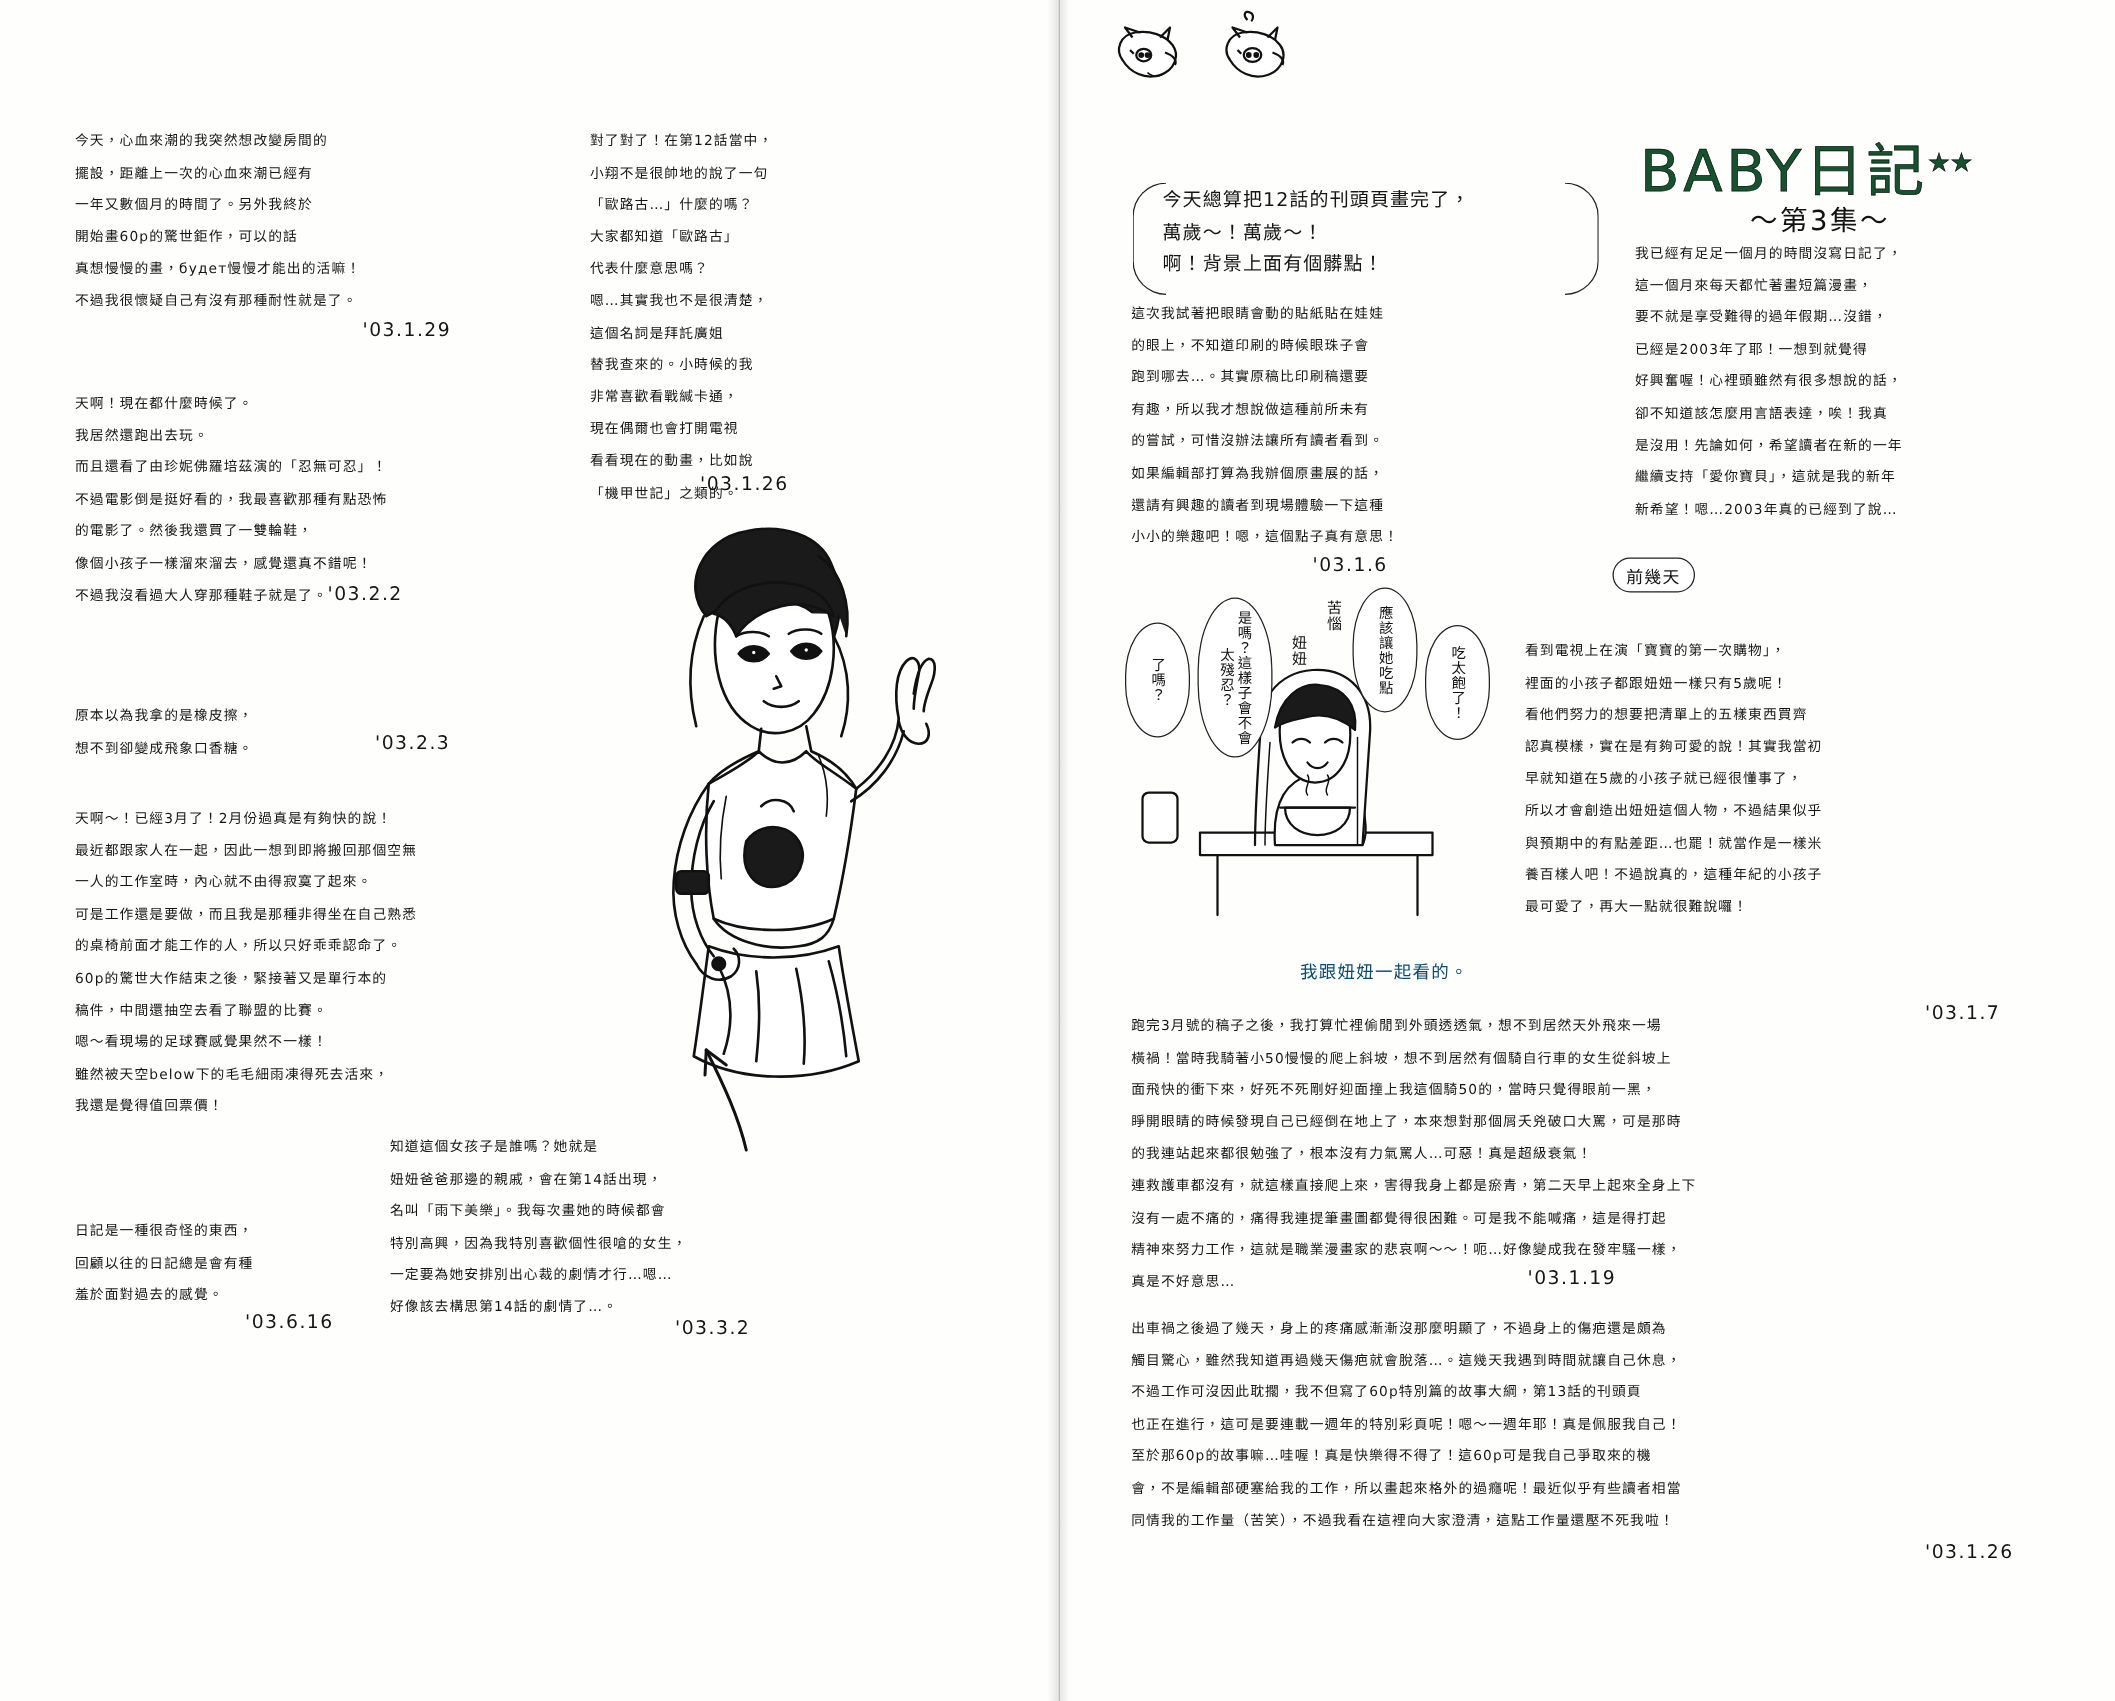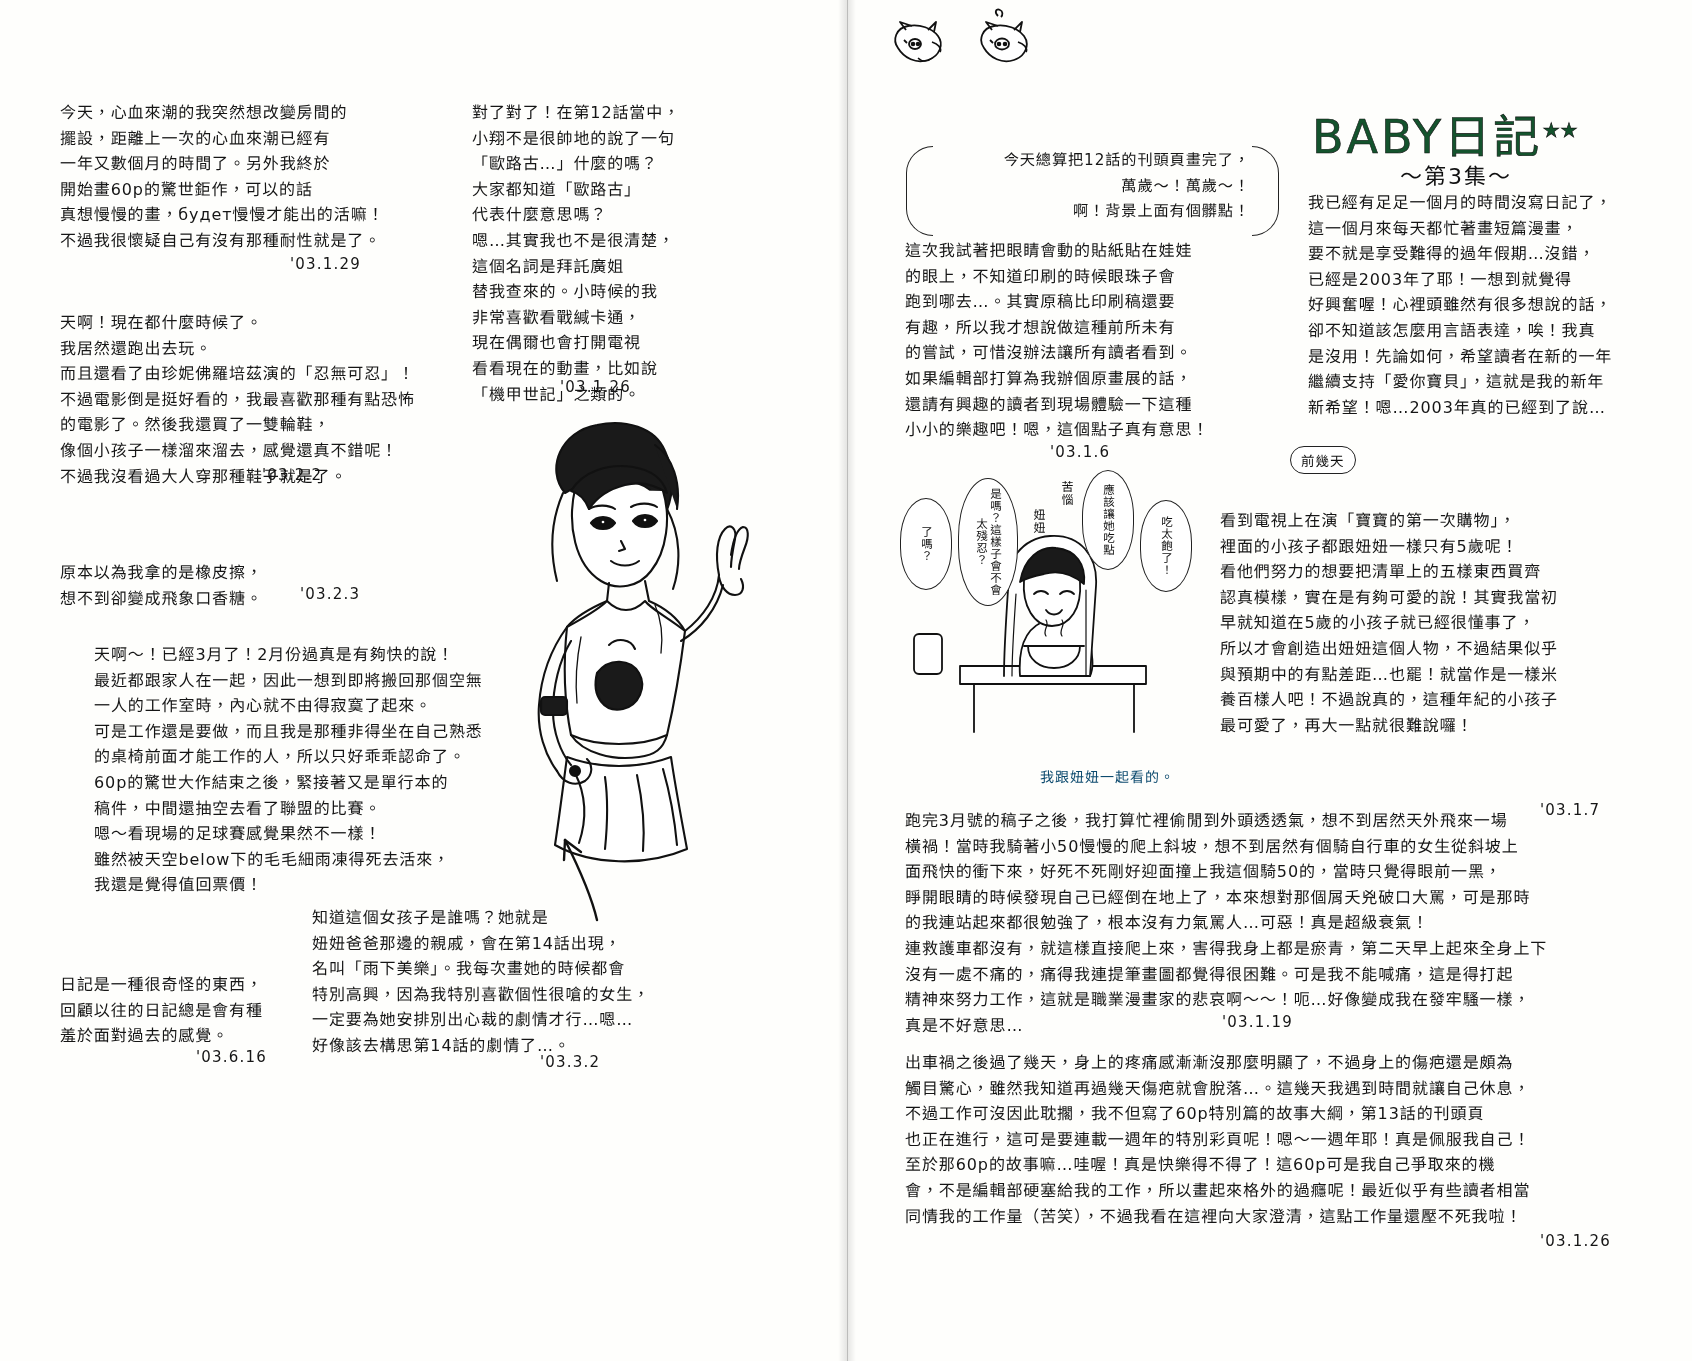--- a/index.html
+++ b/index.html
@@ -14,21 +14,21 @@
   .page-left{position:absolute;left:0;top:0;width:846px;height:1361px;background:#fefefc;}
   .page-right{position:absolute;left:846px;top:0;width:846px;height:1361px;background:#fefefc;}
   .gutter{
     position:absolute;left:838px;top:0;width:18px;height:1361px;
     background:linear-gradient(to right,rgba(0,0,0,0.0),rgba(0,0,0,0.10),rgba(0,0,0,0.0));
   }
   .gutter-line{position:absolute;left:847px;top:0;width:1px;height:1361px;background:rgba(0,0,0,0.18);}
 
   .txtblock{
     position:absolute;
-    font-size:16px;
+    font-size:11px;
     line-height:25.6px;
     letter-spacing:0.9px;
     white-space:pre-line;
     color:#151515;
     font-family:"DejaVu Sans","Liberation Sans",sans-serif;
   }
   .date{
     position:absolute;
     font-size:15px;
     letter-spacing:1.2px;
@@ -109,21 +109,21 @@
 不過電影倒是挺好看的，我最喜歡那種有點恐怖
 的電影了。然後我還買了一雙輪鞋，
 像個小孩子一樣溜來溜去，感覺還真不錯呢！
 不過我沒看過大人穿那種鞋子就是了。</div>
   <div class="date" style="left:262px;top:466px;">'03.2.2</div>
 
   <div class="txtblock" style="left:60px;top:560px;width:390px;">原本以為我拿的是橡皮擦，
 想不到卻變成飛象口香糖。</div>
   <div class="date" style="left:300px;top:585px;">'03.2.3</div>
 
-  <div class="txtblock" style="left:60px;top:642px;width:430px;margin-left:34px;">天啊～！已經3月了！2月份過真是有夠快的說！
+  <div class="txtblock" style="left:60px;top:642px;width:430px;">天啊～！已經3月了！2月份過真是有夠快的說！
 最近都跟家人在一起，因此一想到即將搬回那個空無
 一人的工作室時，內心就不由得寂寞了起來。
 可是工作還是要做，而且我是那種非得坐在自己熟悉
 的桌椅前面才能工作的人，所以只好乖乖認命了。
 60p的驚世大作結束之後，緊接著又是單行本的
 稿件，中間還抽空去看了聯盟的比賽。
 嗯～看現場的足球賽感覺果然不一樣！
 雖然被天空below下的毛毛細雨凍得死去活來，
 我還是覺得值回票價！</div>
 
@@ -242,21 +242,21 @@
       <path d="M20 22 L14 14 L26 18"></path>
       <path d="M42 22 L50 14 L48 24"></path>
       <ellipse cx="30" cy="36" rx="7" ry="5.5" fill="#fff"></ellipse>
       <circle cx="27" cy="36" r="1.4" fill="#111"></circle>
       <circle cx="33" cy="36" r="1.4" fill="#111"></circle>
       <path d="M18 32 l3 3"></path>
       <path d="M46 34 C52 36 56 40 54 44"></path>
     </svg>
   </div>
 
-  <div class="bracketed" style="left:930px;top:148px;width:320px;text-align:right;">今天總算把12話的刊頭頁畫完了，
+  <div class="bracketed" style="left:930px;top:148px;width:320px;">今天總算把12話的刊頭頁畫完了，
 萬歲～！萬歲～！
 啊！背景上面有個髒點！</div>
   <div class="bracket-l" style="left:906px;top:146px;height:88px;"></div>
   <div class="bracket-r" style="left:1252px;top:146px;width:26px;height:88px;"></div>
 
   <div class="title-baby" style="left:1312px;top:100px;">
     <span>BABY日記</span><span class="stars">★★</span>
   </div>
   <div class="title-sub" style="left:1400px;top:158px;">～第3集～</div>
 

